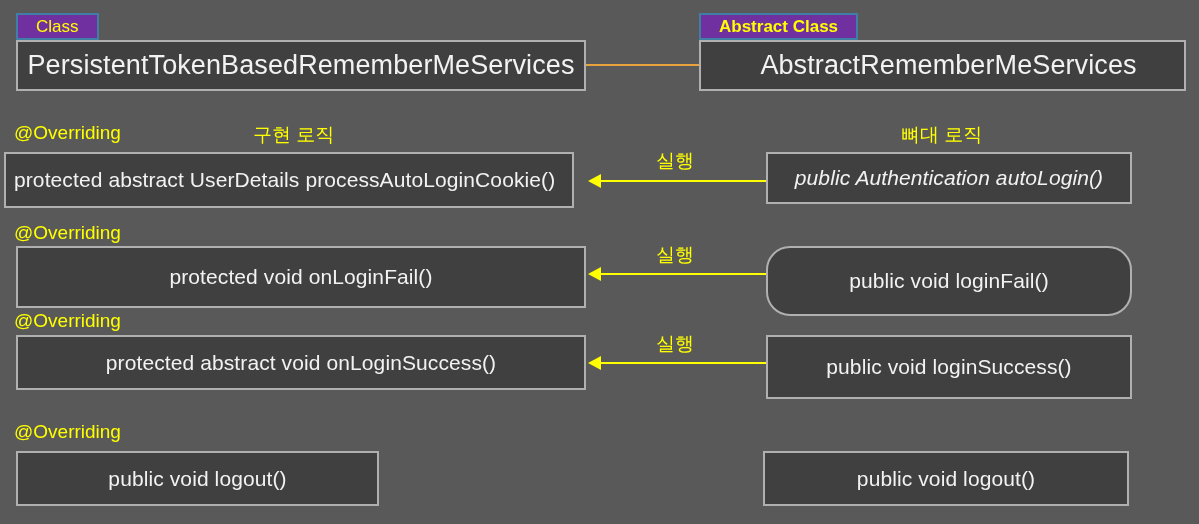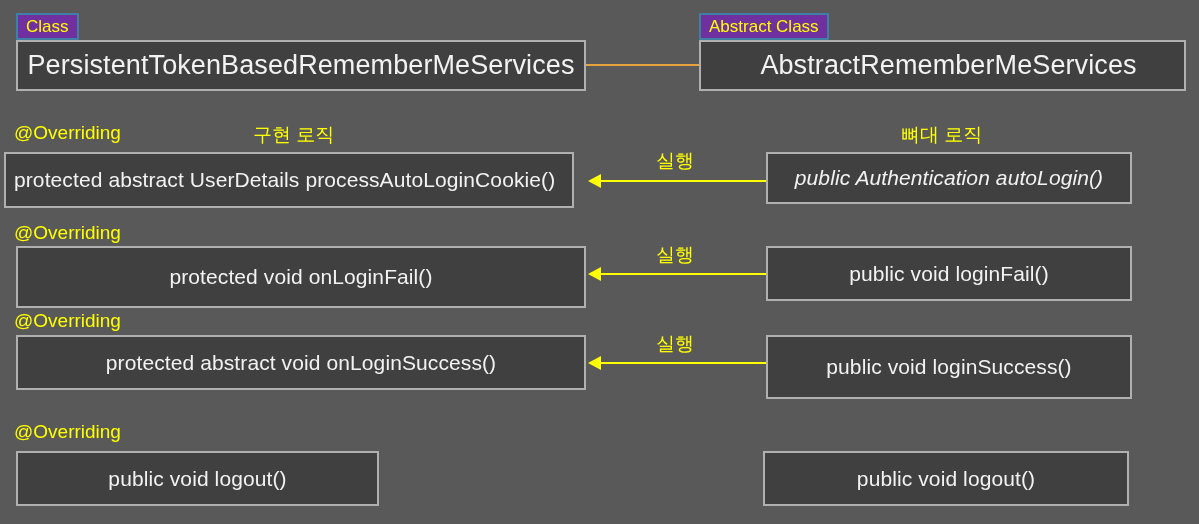--- a/index.html
+++ b/index.html
@@ -47,21 +47,21 @@
   .badge {
     position: absolute;
     background: #7030A0;
     border: 2px solid #3f7fa6;
     box-sizing: border-box;
     color: #ffff00;
     font-size: 17px;
     display: flex;
     align-items: center;
     justify-content: center;
-    padding: 0 8px;
+    padding: 0 18px;
     white-space: nowrap;
     z-index: 3;
   }
 
   
   .label {
     position: absolute;
     color: #ffff00;
     font-size: 19px;
     white-space: nowrap;
@@ -90,21 +90,21 @@
 </style>
 </head>
 <body>
 
 <div id="canvas">
 
   <div class="badge" style="left:16px; top:13px; height:27px;">Class</div>
 
   <div class="box title" style="left:16px; top:40px; width:570px; height:51px;">PersistentTokenBasedRememberMeServices</div>
 
-  <div class="badge" style="left:699px; top:13px; height:27px;">Abstract Class</div>
+  <div class="badge" style="left:699px; top:13px; height:27px;font-weight:bold;">Abstract Class</div>
 
   <div class="box title" style="left:699px; top:40px; width:487px; height:51px;padding-left:12px;">AbstractRememberMeServices</div>
 
   <div class="hline orange" style="left:586px; top:64px; width:113px;"></div>
 
   <div class="label kor" style="left:253px; top:122px;">구현 로직</div>
 
   <div class="label kor" style="left:901px; top:122px;">뼈대 로직</div>
 
   <div class="label" style="left:14px; top:122px;">@Overriding</div>
@@ -114,21 +114,21 @@
   <div class="box method" style="left:766px; top:152px; width:366px; height:52px;font-style:italic;">public Authentication autoLogin()</div>
 
   <div class="label kor" style="left:656px; top:148px;">실행</div>
   <div class="hline" style="left:598px; top:180px; width:168px;"></div>
   <div class="arrowhead" style="left:588px; top:174px;"></div>
 
   <div class="label" style="left:14px; top:222px;">@Overriding</div>
 
   <div class="box method" style="left:16px; top:246px; width:570px; height:62px;">protected void onLoginFail()</div>
 
-  <div class="box method" style="left:766px; top:246px; width:366px; height:55px;">public void loginFail()</div>
+  <div class="box method" style="left:766px; top:246px; width:366px; height:70px;border-radius:24px;">public void loginFail()</div>
 
   <div class="label kor" style="left:656px; top:242px;">실행</div>
   <div class="hline" style="left:598px; top:273px; width:168px;"></div>
   <div class="arrowhead" style="left:588px; top:267px;"></div>
 
   <div class="label" style="left:14px; top:310px;">@Overriding</div>
 
   <div class="box method" style="left:16px; top:335px; width:570px; height:55px;">protected abstract void onLoginSuccess()</div>
 
   <div class="box method" style="left:766px; top:335px; width:366px; height:64px;">public void loginSuccess()</div>

